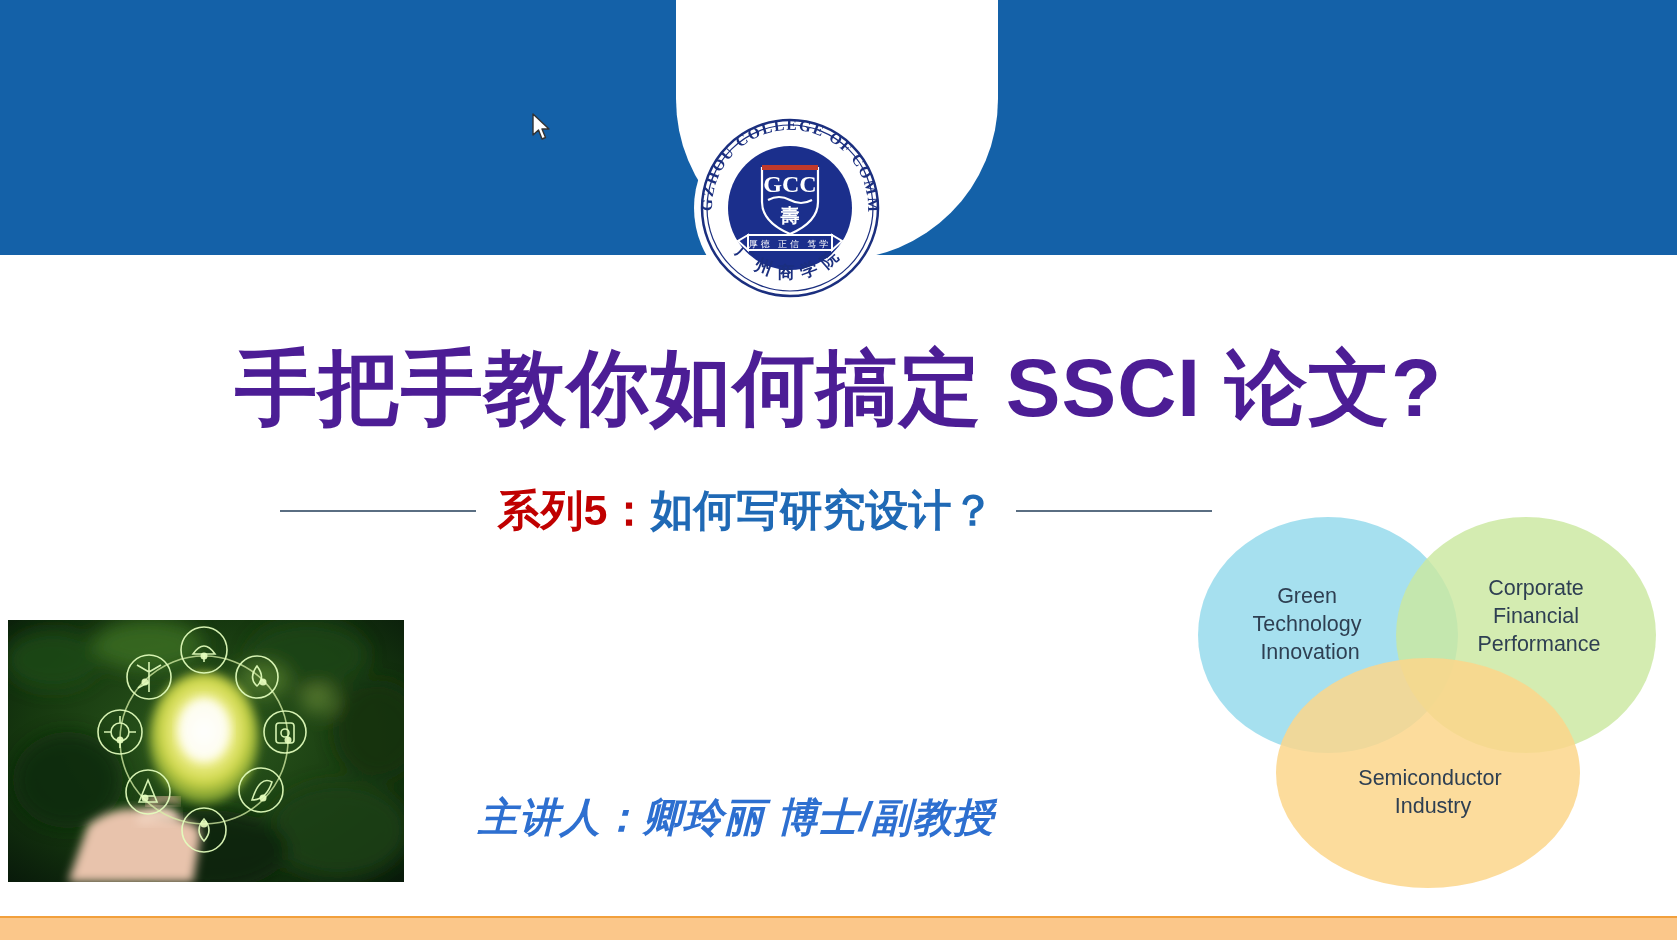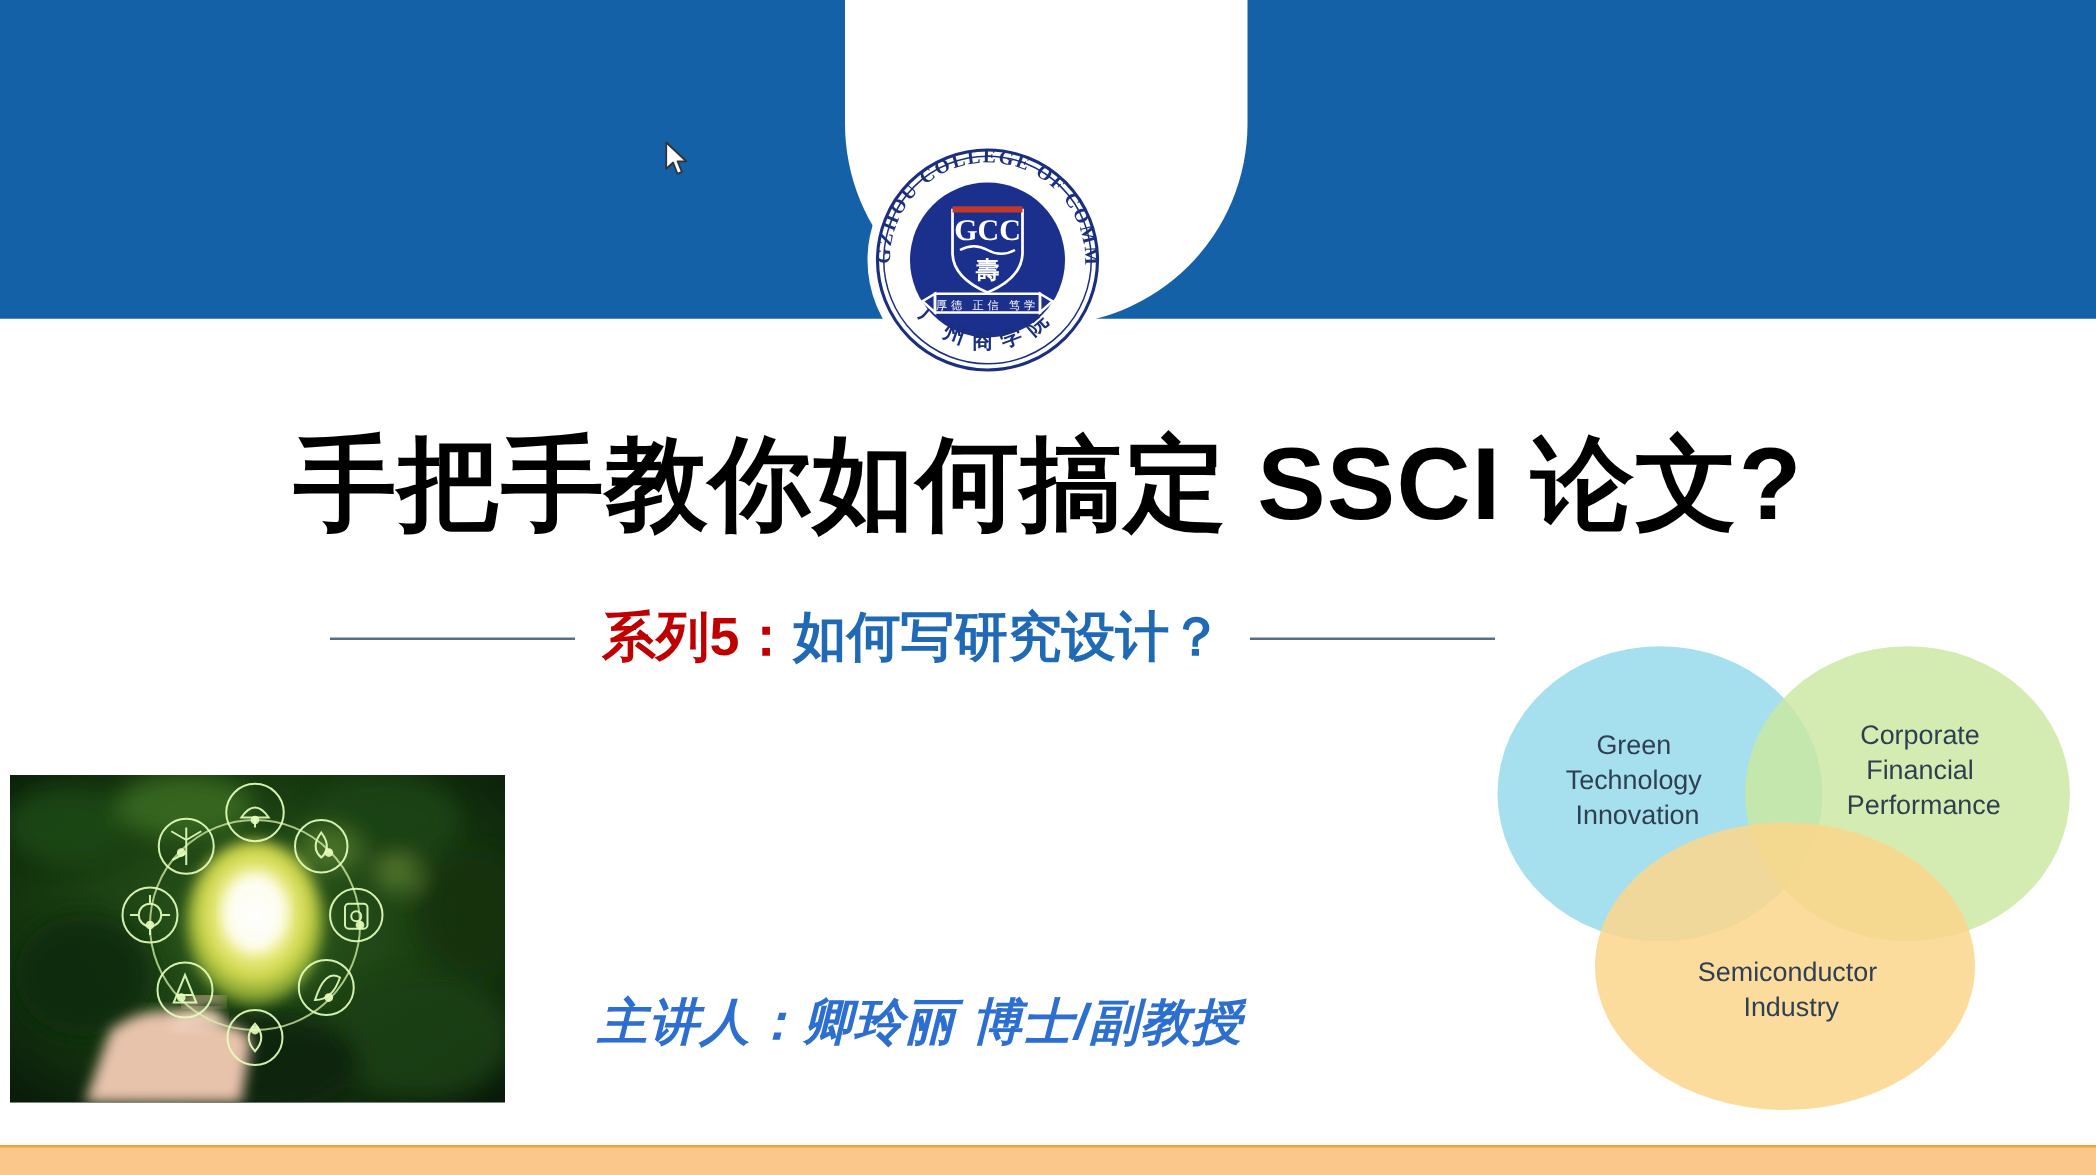--- a/index.html
+++ b/index.html
@@ -60,30 +60,30 @@
 
   
   .main-title {
     position: absolute;
     left: 0;
     top: 345px;
     width: 1677px;
     text-align: center;
     font-size: 82px;
     font-weight: bold;
-    color: #000000;
+    color: #4c1d95;
     letter-spacing: 1px;
     line-height: 1.05;
     white-space: nowrap;
   }
 
   
   .subtitle-row {
     position: absolute;
-    left: 0;
+    left: 16px;
     top: 485px;
     width: 1460px;
     display: flex;
     align-items: center;
     justify-content: center;
     gap: 22px;
   }
   .deco-line {
     width: 196px;
     height: 2px;

